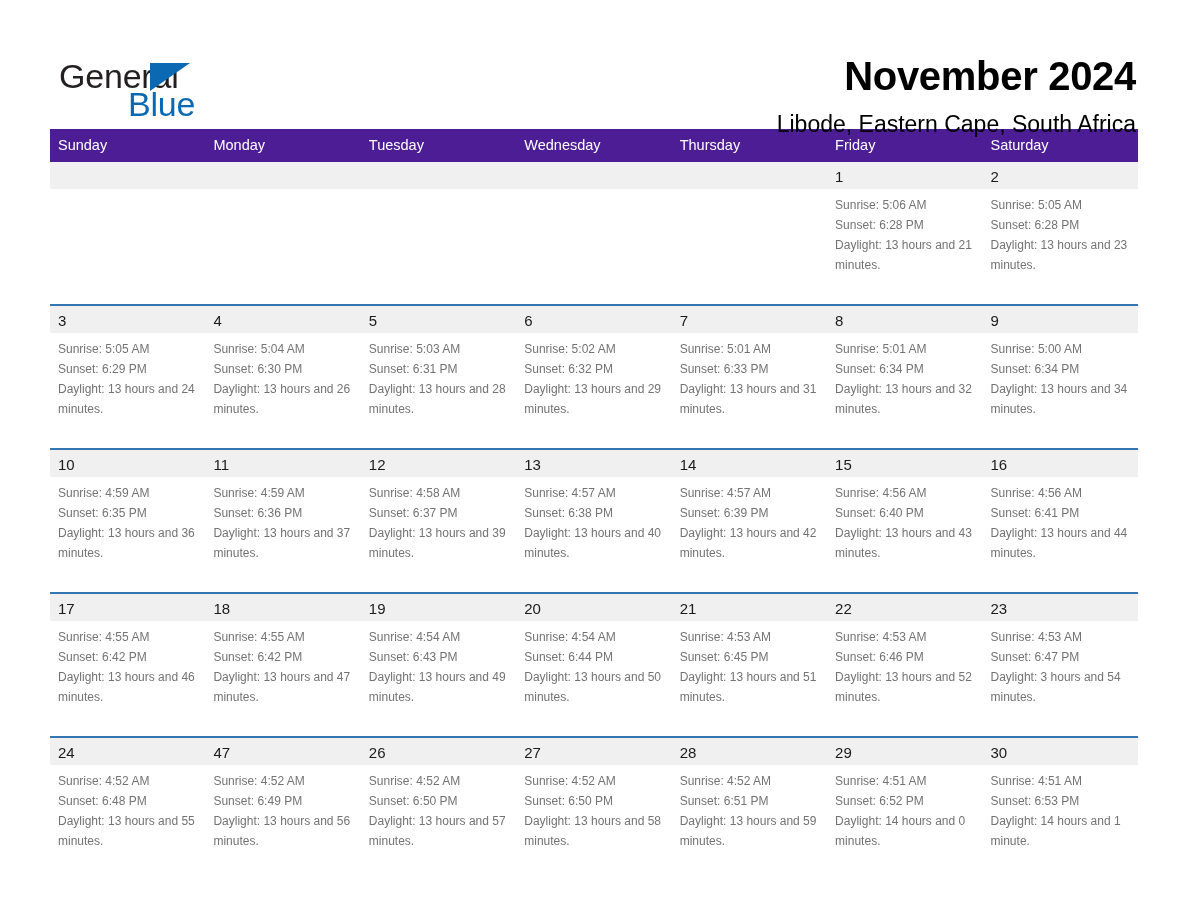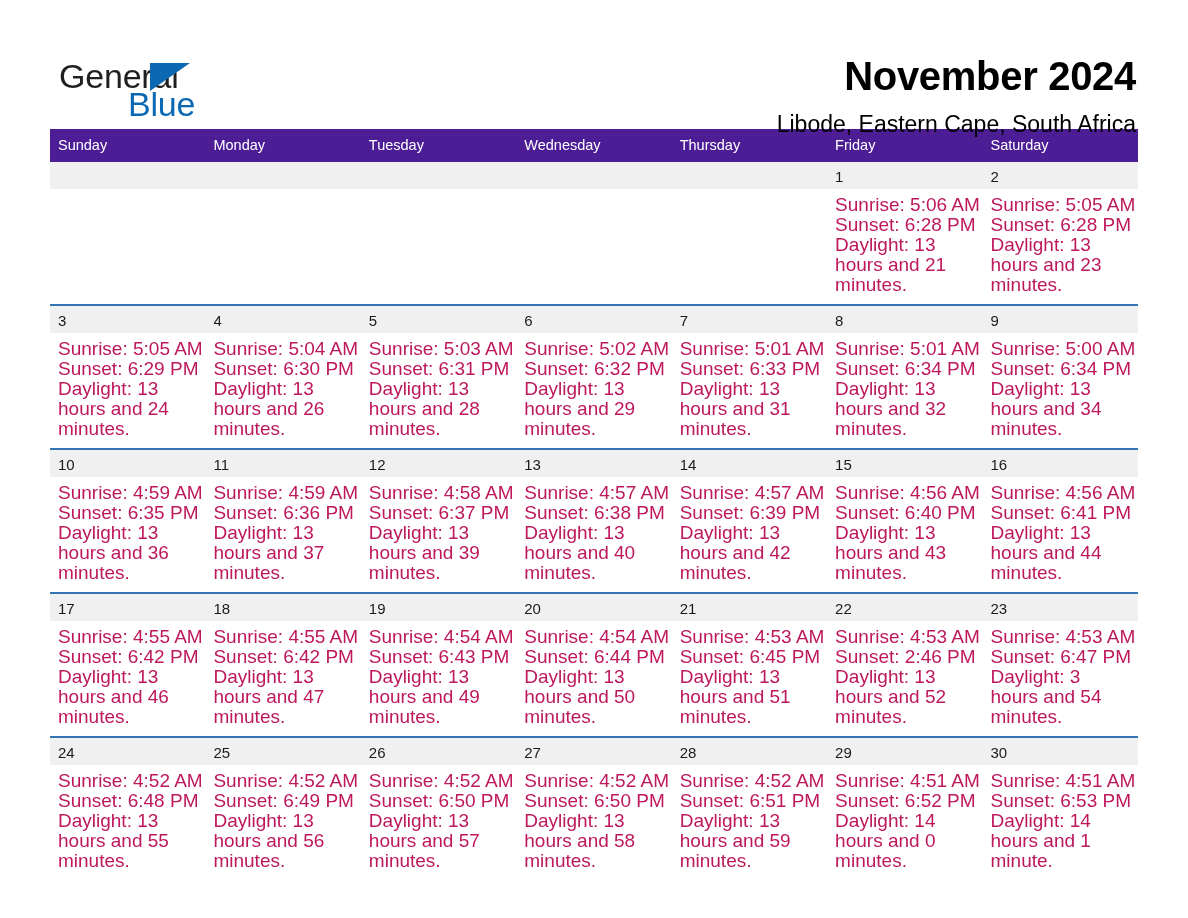--- a/index.html
+++ b/index.html
@@ -119,23 +119,23 @@
   .daynum {
     background: #f0f0f0;
     height: 27px;
     padding: 4px 0 0 8px;
     font-size: 15px;
     line-height: 22px;
     color: #1a1a1a;
   }
   .details {
     padding: 6px 8px 0 8px;
-    font-size: 19px;
+    font-size: 12px;
     line-height: 20px;
-    color: #be185d;
+    color: #737373;
   }
   .details div { white-space: nowrap; }
   .details .wrap { white-space: normal; }
   .spacer-row td {
     height: 10px;
     padding: 0;
     border: none;
     background: #ffffff;
   }
 </style>
@@ -423,21 +423,21 @@
                 <div>Sunset: 6:45 PM</div>
                 <div class="wrap">Daylight: 13 hours and 51 minutes.</div>
               </div>
             </div>
           </td>
           <td>
             <div class="cell">
               <div class="daynum">22</div>
               <div class="details">
                 <div>Sunrise: 4:53 AM</div>
-                <div>Sunset: 2:46 PM</div>
+                <div>Sunset: 6:46 PM</div>
                 <div class="wrap">Daylight: 13 hours and 52 minutes.</div>
               </div>
             </div>
           </td>
           <td>
             <div class="cell">
               <div class="daynum">23</div>
               <div class="details">
                 <div>Sunrise: 4:53 AM</div>
                 <div>Sunset: 6:47 PM</div>
@@ -455,21 +455,21 @@
               <div class="daynum">24</div>
               <div class="details">
                 <div>Sunrise: 4:52 AM</div>
                 <div>Sunset: 6:48 PM</div>
                 <div class="wrap">Daylight: 13 hours and 55 minutes.</div>
               </div>
             </div>
           </td>
           <td>
             <div class="cell">
-              <div class="daynum">25</div>
+              <div class="daynum">47</div>
               <div class="details">
                 <div>Sunrise: 4:52 AM</div>
                 <div>Sunset: 6:49 PM</div>
                 <div class="wrap">Daylight: 13 hours and 56 minutes.</div>
               </div>
             </div>
           </td>
           <td>
             <div class="cell">
               <div class="daynum">26</div>

